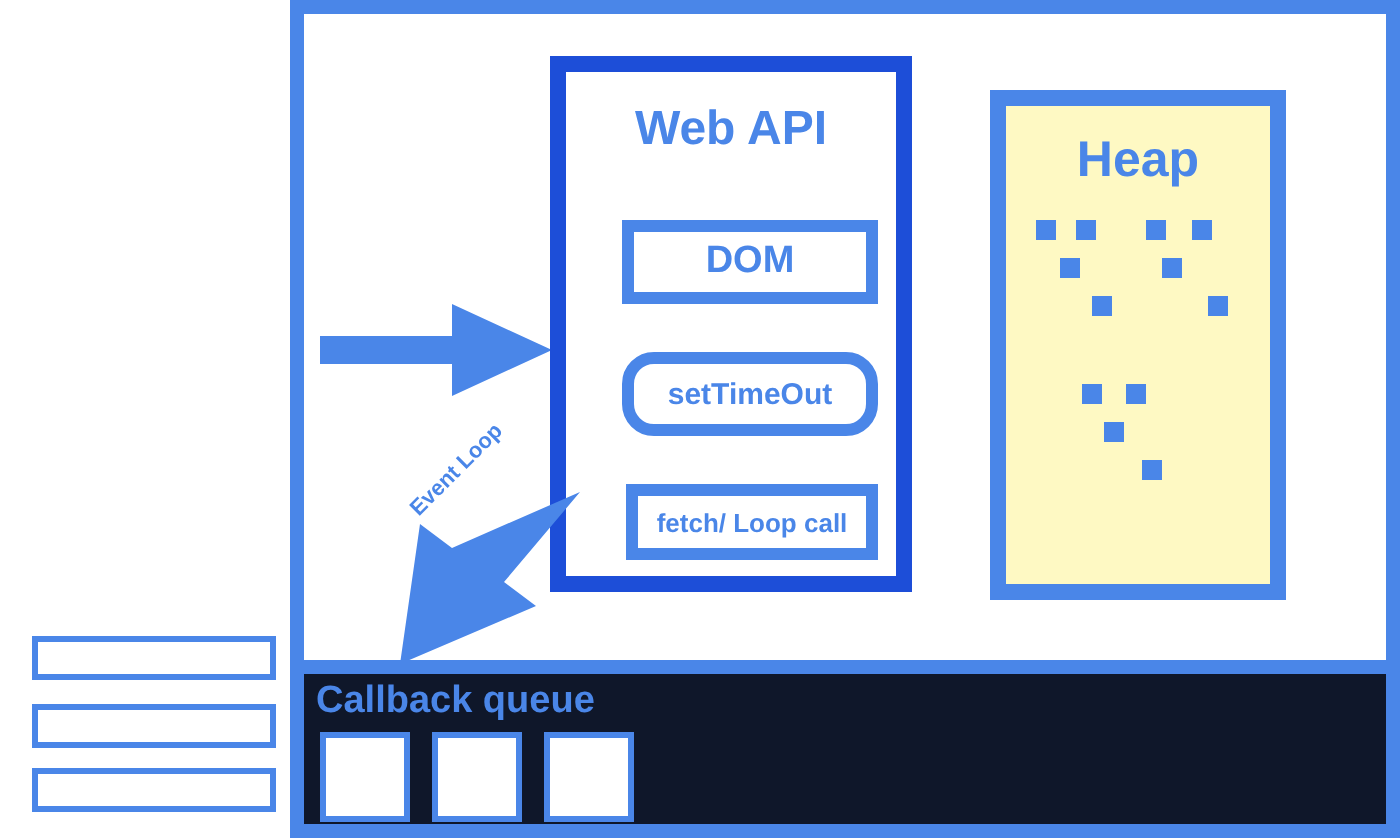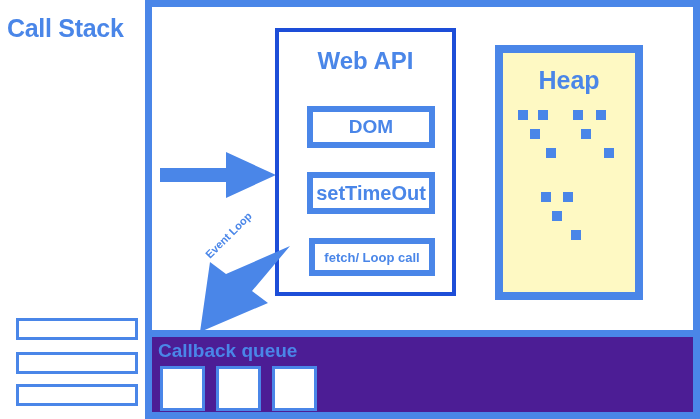--- a/index.html
+++ b/index.html
@@ -72,21 +72,21 @@
   }
 
   
   #web-api-box {
     position: absolute;
     left: 275px;
     top: 28px;
     width: 181px;
     height: 268px;
     box-sizing: border-box;
-    border: 4px solid #1d4ed8;
+    border: 8px solid #1d4ed8;
     background: #ffffff;
   }
   #web-api-title {
     position: absolute;
     left: 0;
     top: 15px;
     width: 100%;
     text-align: center;
     color: #4a86e8;
     font-size: 24px;
@@ -109,21 +109,22 @@
     width: 128px;
     height: 42px;
     font-size: 19px;
     text-align: right;
   }
   #api-item-settimeout {
     left: 28px;
     top: 140px;
     width: 128px;
     height: 42px;
-    font-size: 20px;
+    font-size: 15px;
+    border-radius: 16px;
   }
   #api-item-fetch {
     left: 30px;
     top: 206px;
     width: 126px;
     height: 38px;
     font-size: 13px;
   }
 
   
@@ -174,21 +175,21 @@
     background: #4a86e8;
   }
 
   
   #callback-queue-panel {
     position: absolute;
     left: 152px;
     top: 337px;
     width: 541px;
     height: 75px;
-    background: #4c1d95;
+    background: #0f172a;
   }
   #callback-queue-title {
     position: absolute;
     left: 6px;
     top: 3px;
     color: #4a86e8;
     font-size: 19px;
     font-weight: bold;
     white-space: nowrap;
   }
@@ -226,21 +227,20 @@
   }
 </style>
 </head>
 <body>
 
 <div id="root">
 
   <div id="outer-frame"></div>
 
   <div id="call-stack-panel">
-    <div id="call-stack-title">Call Stack</div>
 
     <div id="stack-frame-1" class="stack-frame"></div>
     <div id="stack-frame-2" class="stack-frame"></div>
     <div id="stack-frame-3" class="stack-frame"></div>
   </div>
 
   <svg id="incoming-arrow" viewBox="0 0 116 46">
     <polygon points="0,16 66,16 66,0 116,23 66,46 66,30 0,30" fill="#4a86e8"></polygon>
   </svg>
 

